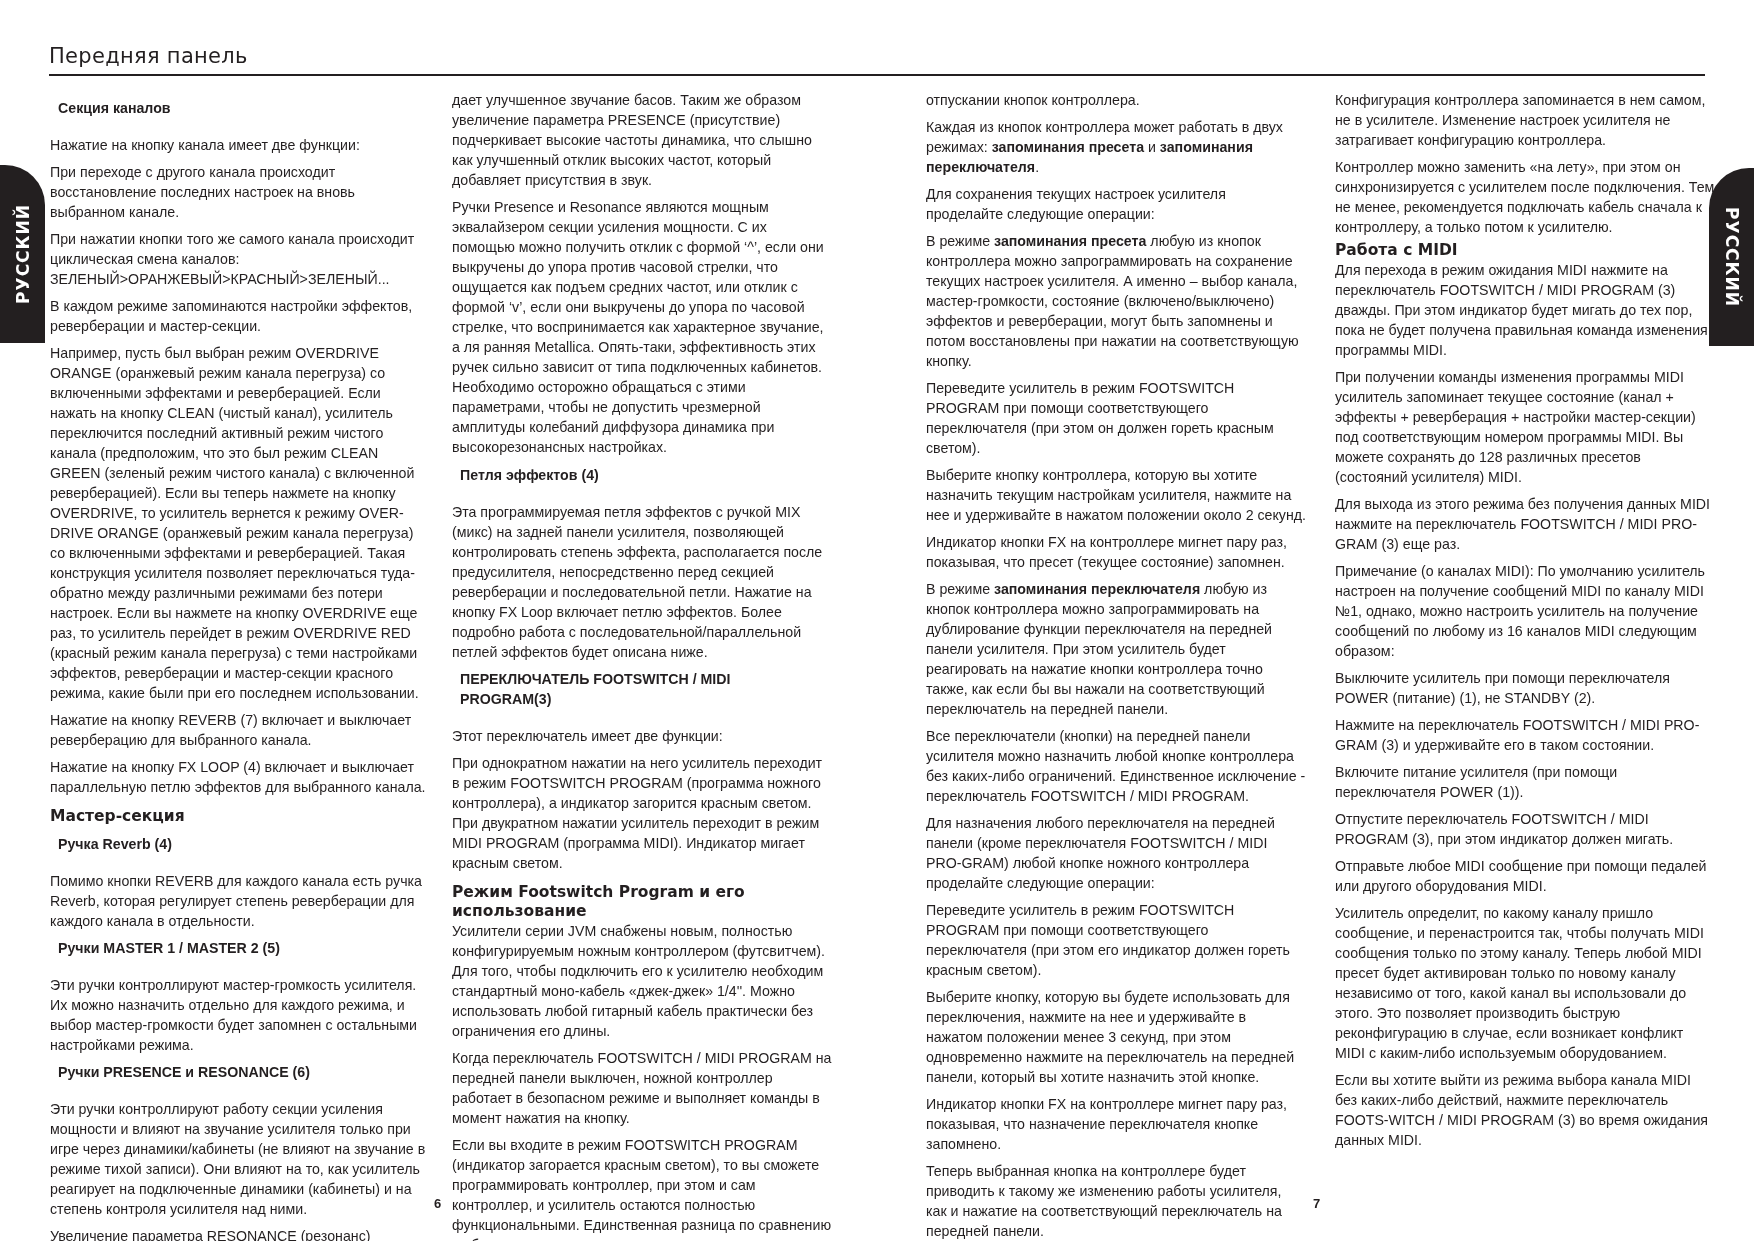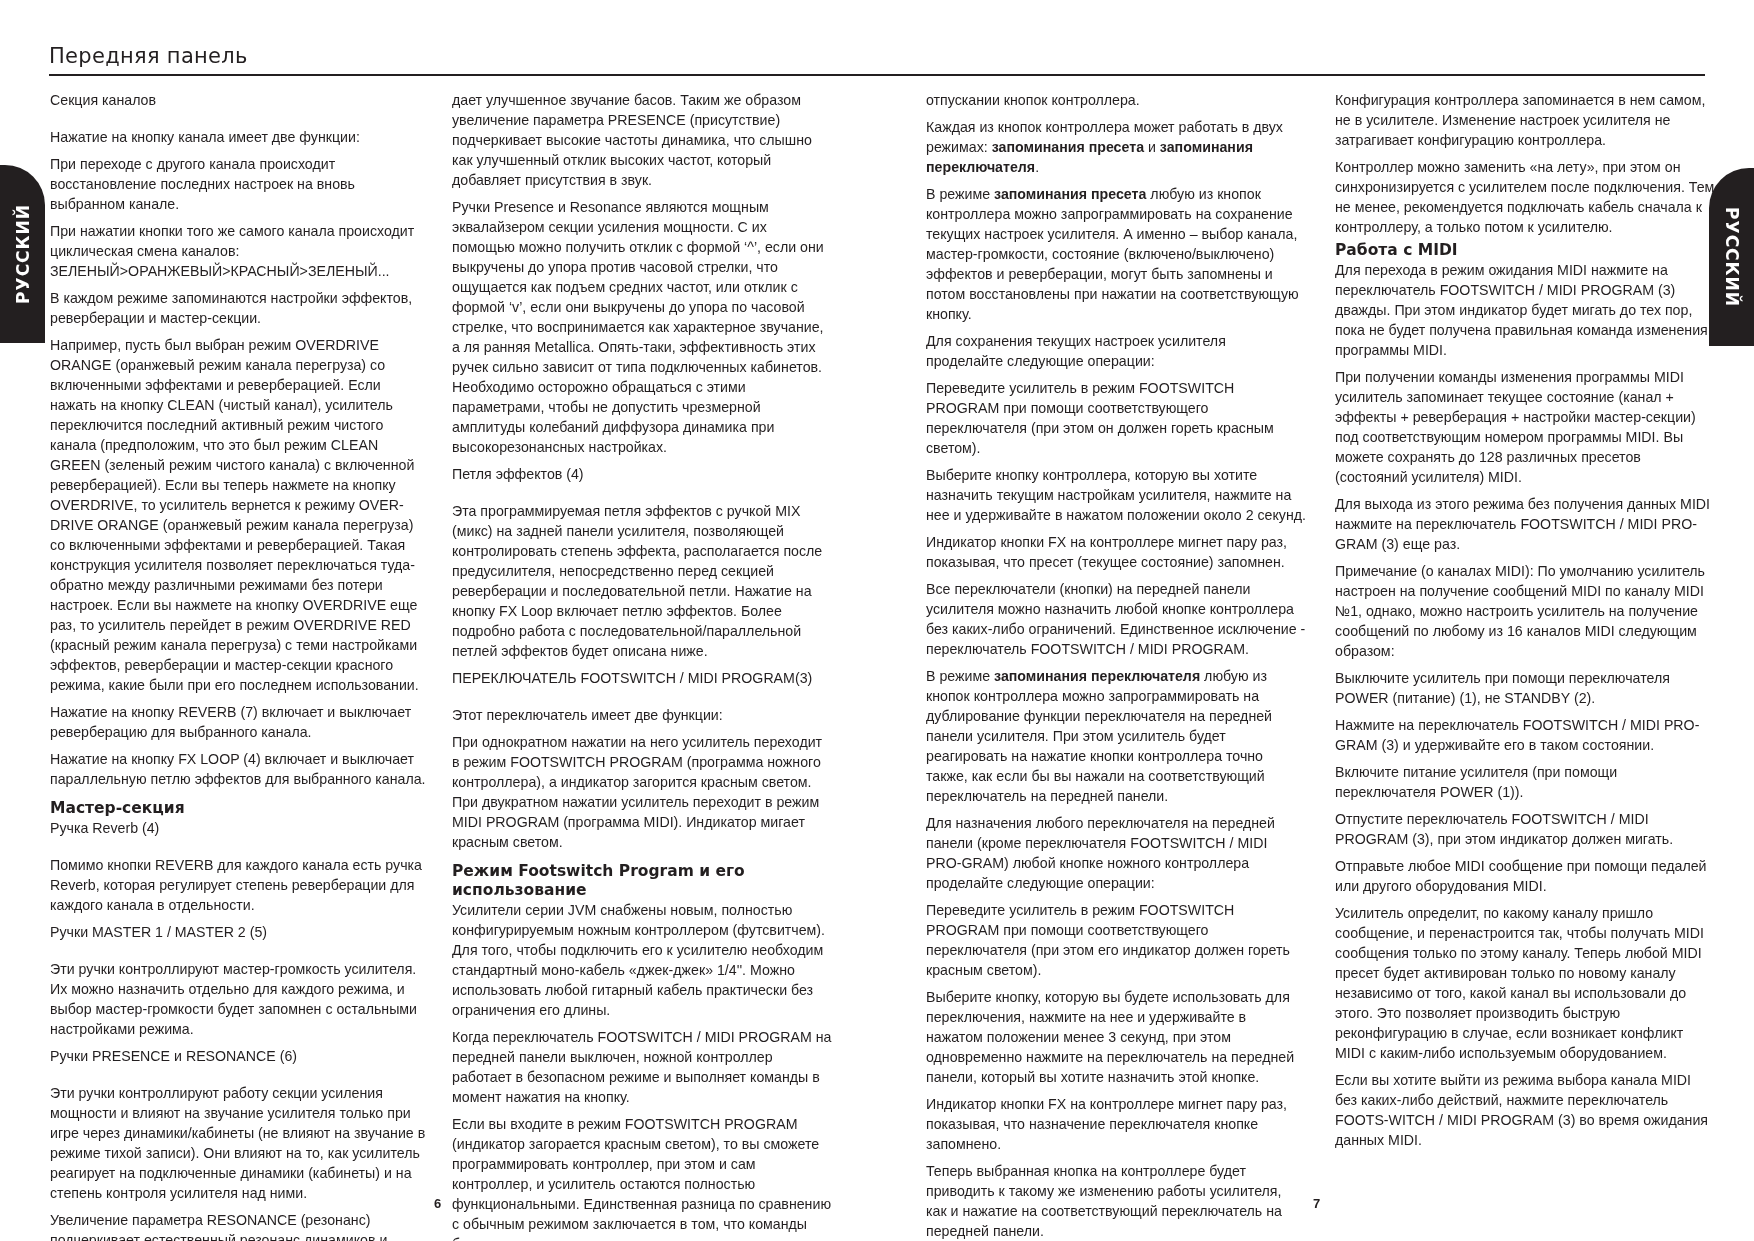--- a/index.html
+++ b/index.html
@@ -4,21 +4,21 @@
   <style>
     html, body { margin:0; padding:0; background:#ffffff; }
     body { width:1754px; height:1241px; position:relative; overflow:hidden; color:#231f20;
       font-family:"Liberation Sans", sans-serif; }
     .page-title { position:absolute; left:49px; top:44px; font-family:"DejaVu Sans", sans-serif;
       font-weight:normal; font-size:21px; letter-spacing:0.3px; margin:0; }
     .title-rule { position:absolute; left:49px; top:74px; width:1656px; height:2px; background:#231f20; }
     .col { position:absolute; top:90px; width:380px; font-size:14.2px; line-height:20px;
       font-family:"Liberation Sans", sans-serif; transform-origin:0 0; }
     .col p { margin:0 0 7px 0; }
-    .col .h3 { font-weight:normal; margin:0; }
+    .col .h3 { font-weight:bold; margin:8px; }
     .col .h3 + p { margin-top:17px; }
     .col .h2 { font-family:"DejaVu Sans", sans-serif; font-weight:bold; font-size:15.5px;
       line-height:19px; margin:10px 0 0 0; }
     .col .sp { margin-top:4px; }
     .c1 { left:50px; }
     .c2 { left:452px; }
     .c3 { left:926px; }
     .c4 { left:1335px; }
     .b { font-weight:bold; }
     .side-tab { position:absolute; background:#231f20; color:#ffffff; width:45px; height:178px;
@@ -75,27 +75,27 @@
   <p>При однократном нажатии на него усилитель переходит в режим FOOTSWITCH PROGRAM (программа ножного контроллера), а индикатор загорится красным светом. При двукратном нажатии усилитель переходит в режим MIDI PROGRAM (программа MIDI). Индикатор мигает красным светом.</p>
   <div class="h2">Режим Footswitch Program и его использование</div>
   <p>Усилители серии JVM снабжены новым, полностью конфигурируемым ножным контроллером (футсвитчем). Для того, чтобы подключить его к усилителю необходим стандартный моно-кабель «джек-джек» 1/4''. Можно использовать любой гитарный кабель практически без ограничения его длины.</p>
   <p>Когда переключатель FOOTSWITCH / MIDI PROGRAM на передней панели выключен, ножной контроллер работает в безопасном режиме и выполняет команды в момент нажатия на кнопку.</p>
   <p>Если вы входите в режим FOOTSWITCH PROGRAM (индикатор загорается красным светом), то вы сможете программировать контроллер, при этом и сам контроллер, и усилитель остаются полностью функциональными. Единственная разница по сравнению с обычным режимом заключается в том, что команды будут исполняться при</p>
 </div>
 
 <div class="col c3">
   <p>отпускании кнопок контроллера.</p>
   <p><span>Каждая из кнопок контроллера может работать в двух режимах: </span><span class="b">запоминания пресета</span><span> и </span><span class="b">запоминания переключателя</span><span>.</span></p>
+  <p>Для сохранения текущих настроек усилителя проделайте следующие операции:</p>
   <p><span>В режиме </span><span class="b">запоминания пресета</span><span> любую из кнопок контроллера можно запрограммировать на сохранение текущих настроек усилителя. А именно – выбор канала, мастер-громкости, состояние (включено/выключено) эффектов и реверберации, могут быть запомнены и потом восстановлены при нажатии на соответствующую кнопку.</span></p>
-  <p>Для сохранения текущих настроек усилителя проделайте следующие операции:</p>
   <p>Переведите усилитель в режим FOOTSWITCH PROGRAM при помощи соответствующего переключателя (при этом он должен гореть красным светом).</p>
   <p>Выберите кнопку контроллера, которую вы хотите назначить текущим настройкам усилителя, нажмите на нее и удерживайте в нажатом положении около 2 секунд.</p>
   <p>Индикатор кнопки FX на контроллере мигнет пару раз, показывая, что пресет (текущее состояние) запомнен.</p>
+  <p><span>В режиме </span><span class="b">запоминания переключателя</span><span> любую из кнопок контроллера можно запрограммировать на дублирование функции переключателя на передней панели усилителя. При этом усилитель будет реагировать на нажатие кнопки контроллера точно также, как если бы вы нажали на соответствующий переключатель на передней панели.</span></p>
   <p>Все переключатели (кнопки) на передней панели усилителя можно назначить любой кнопке контроллера без каких-либо ограничений. Единственное исключение - переключатель FOOTSWITCH / MIDI PROGRAM.</p>
-  <p><span>В режиме </span><span class="b">запоминания переключателя</span><span> любую из кнопок контроллера можно запрограммировать на дублирование функции переключателя на передней панели усилителя. При этом усилитель будет реагировать на нажатие кнопки контроллера точно также, как если бы вы нажали на соответствующий переключатель на передней панели.</span></p>
   <p>Для назначения любого переключателя на передней панели (кроме переключателя FOOTSWITCH / MIDI PRO-GRAM) любой кнопке ножного контроллера проделайте следующие операции:</p>
   <p>Переведите усилитель в режим FOOTSWITCH PROGRAM при помощи соответствующего переключателя (при этом его индикатор должен гореть красным светом).</p>
   <p>Выберите кнопку, которую вы будете использовать для переключения, нажмите на нее и удерживайте в нажатом положении менее 3 секунд, при этом одновременно нажмите на переключатель на передней панели, который вы хотите назначить этой кнопке.</p>
   <p>Индикатор кнопки FX на контроллере мигнет пару раз, показывая, что назначение переключателя кнопке запомнено.</p>
   <p>Теперь выбранная кнопка на контроллере будет приводить к такому же изменению работы усилителя, как и нажатие на соответствующий переключатель на передней панели.</p>
 
 </div>
 
 <div class="col c4">
   <p>Конфигурация контроллера запоминается в нем самом, не в усилителе. Изменение настроек усилителя не затрагивает конфигурацию контроллера.</p>

